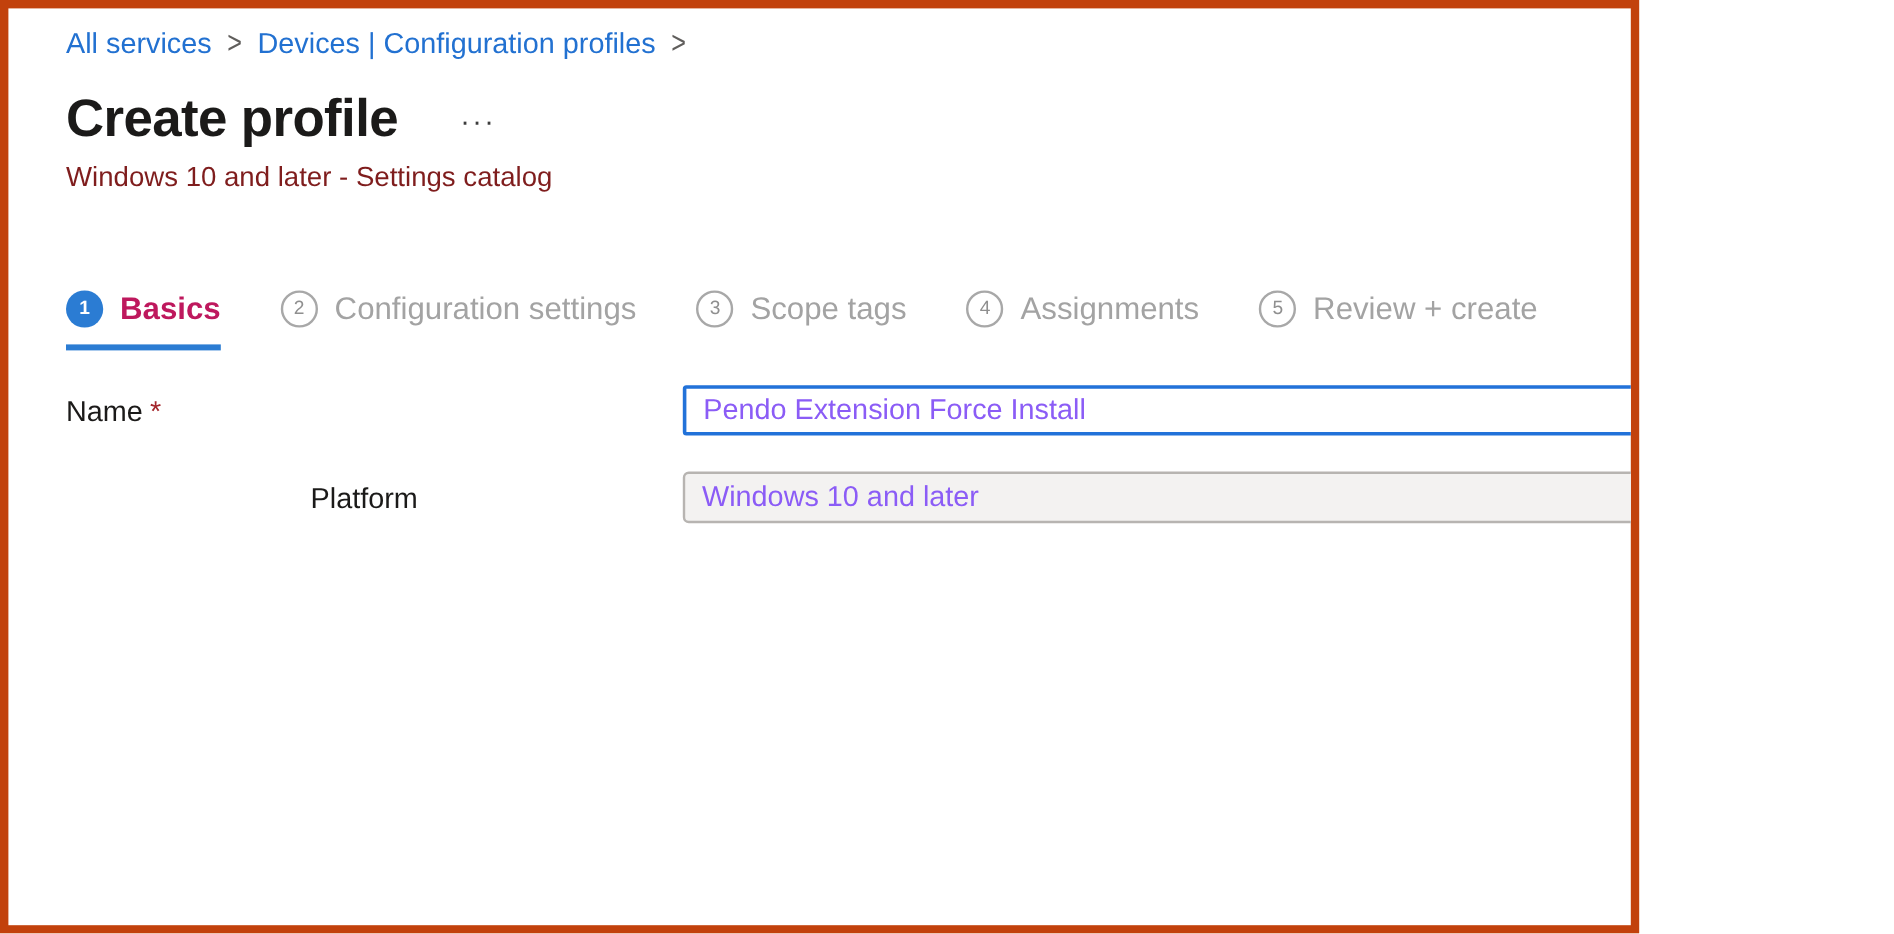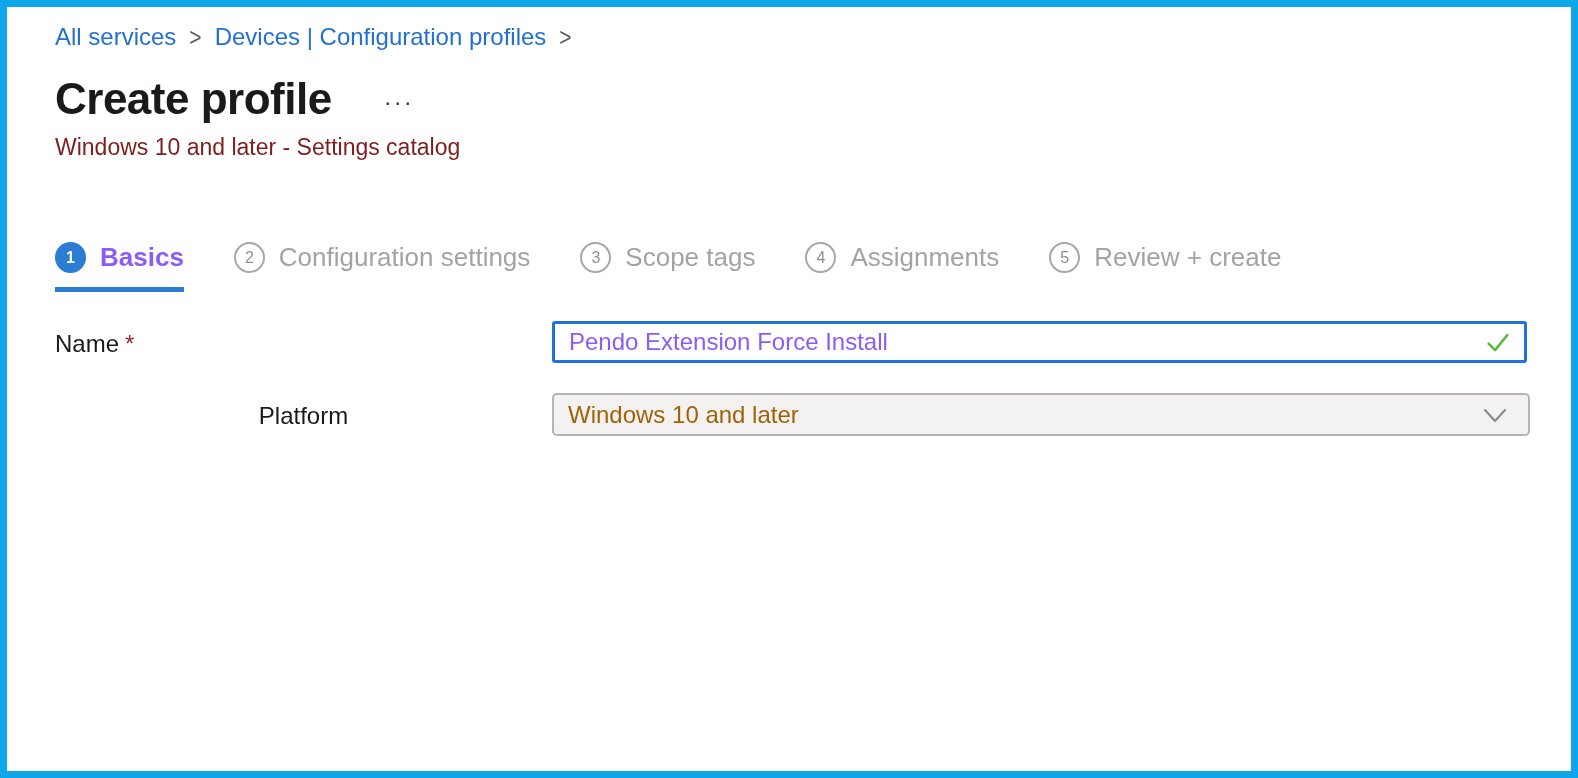--- a/index.html
+++ b/index.html
@@ -1,19 +1,19 @@
 <!DOCTYPE html>
 <html><head>
 <meta charset="utf-8">
 <style>
   * { margin:0; padding:0; box-sizing:border-box; }
   html,body { background:#fff; }
   .page {
-    width:1578px; height:778px;
-    border:7px solid #0ea5e9;
+    width:1366px; height:778px;
+    border:7px solid #c2410c;
     background:#ffffff;
     position:relative;
     font-family:"Liberation Sans", sans-serif;
     overflow:hidden;
   }
   .content { padding:12px 0 0 48px; }
 
   
   .breadcrumb { display:flex; align-items:center; font-size:24px; margin-top:4px; }
   .crumb-link { color:#2271d1; text-decoration:none; cursor:pointer; }
@@ -29,30 +29,30 @@
   .steps { display:flex; align-items:center; margin-top:81px; }
   .step { display:flex; align-items:center; margin-right:50px; cursor:pointer; position:relative; padding-bottom:2px; }
   .step-circle {
     width:31px; height:31px; border-radius:50%;
     display:flex; align-items:center; justify-content:center;
     font-size:16px; flex:0 0 auto;
   }
   .step.active .step-circle { background:#2b7cd3; color:#fff; font-weight:700; }
   .step.inactive .step-circle { border:2px solid #a8a8a8; color:#8f8f8f; }
   .step-label { margin-left:14px; font-size:26px; white-space:nowrap; }
-  .step.active .step-label { color:#8b5cf6; font-weight:700; }
+  .step.active .step-label { color:#be185d; font-weight:700; }
   .step.inactive .step-label { color:#a3a3a3; }
   .step.active::after {
     content:""; position:absolute; left:0; right:0; bottom:-17px;
     height:5px; background:#2b7cd3;
   }
 
   
   .form { margin-top:46px; }
-  .form-row { display:flex; align-items:flex-start; margin-bottom:30px; }
+  .form-row { display:flex; align-items:flex-start; margin-bottom:30px;gap:17px; }
   .form-label { width:497px; font-size:24px; color:#1b1a19; padding-top:9px; flex:0 0 auto; }
   .req { color:#a4262c; margin-left:6px; }
   .field-wrap { position:relative; }
 
   .name-input {
     width:975px; height:42px;
     border:3px solid #2272d9; border-radius:3px;
     font-size:24px; color:#8b5cf6;
     padding:0 52px 0 14px;
     font-family:"Liberation Sans", sans-serif;
@@ -67,21 +67,21 @@
     font-family:"Liberation Sans", sans-serif;
     resize:none; outline:none; display:block;
   }
 
   .select-box {
     width:978px; height:43px;
     background:#f3f2f1;
     border:2px solid #b7b4b1; border-radius:5px;
     display:flex; align-items:center;
     padding:0 14px;
-    font-size:24px; color:#a16207;
+    font-size:24px; color:#8b5cf6;
     position:relative;
   }
   .select-chevron { position:absolute; right:16px; top:8px; }
 </style>
 </head>
 <body>
 
 <div class="page">
   <div class="content">
 

